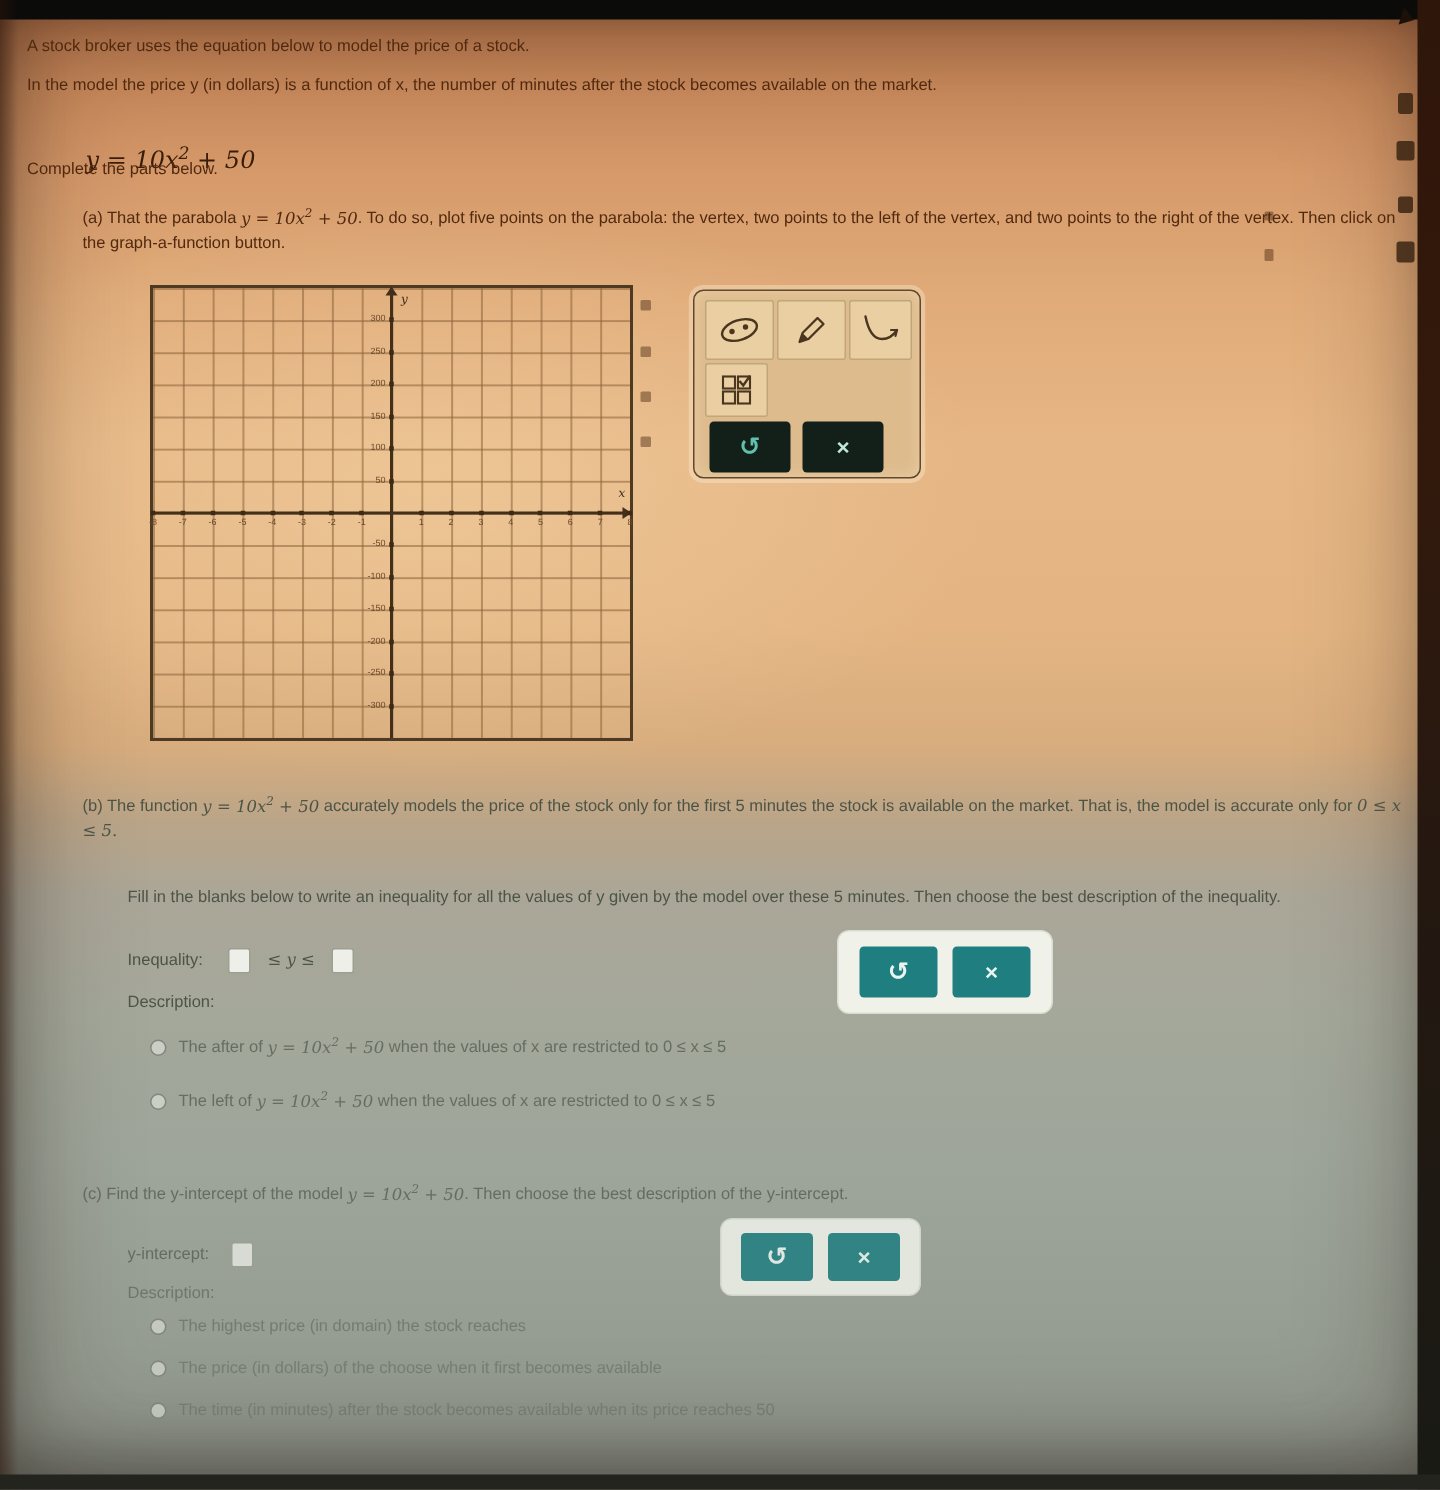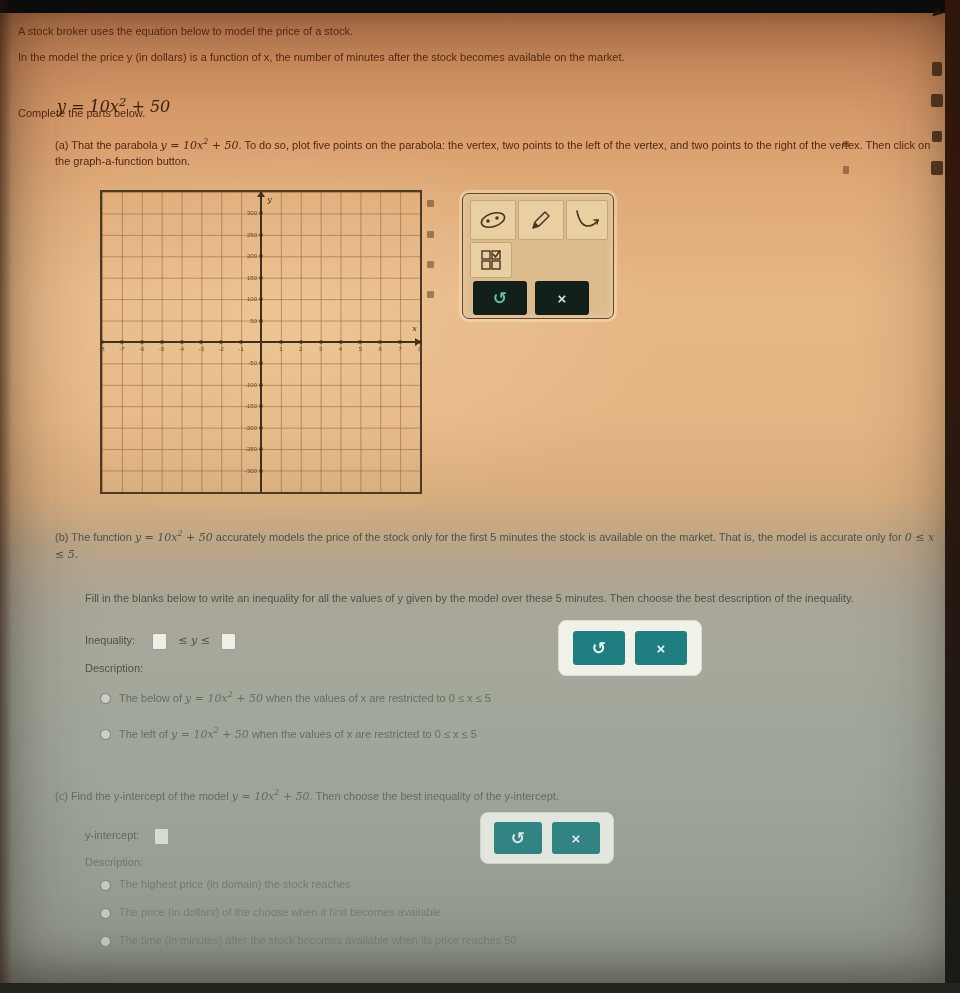--- a/index.html
+++ b/index.html
@@ -235,29 +235,29 @@
           <span>↺</span>
         </div>
       <div class="teal-btn x">
           <span>×</span>
         </div>
     </div>
 
     <div class="abs txt-mid" style="left:85px;top:660px;">Description:</div>
 
     <div class="abs txt-low opt-line" style="left:100px;top:690px;">
-      <span class="radio"></span><span>The below of </span><span class="math"><span>y = 10x</span><sup>2</sup><span> + 50</span></span><span> when the values of x are restricted to 0 ≤ x ≤ 5</span>
+      <span class="radio"></span><span>The after of </span><span class="math"><span>y = 10x</span><sup>2</sup><span> + 50</span></span><span> when the values of x are restricted to 0 ≤ x ≤ 5</span>
     </div>
     <div class="abs txt-low opt-line" style="left:100px;top:726px;">
       <span class="radio"></span><span>The left of </span><span class="math"><span>y = 10x</span><sup>2</sup><span> + 50</span></span><span> when the values of x are restricted to 0 ≤ x ≤ 5</span>
     </div>
 
     <div class="abs txt-low" style="left:55px;top:788px;width:885px;color:rgba(85,95,85,0.8);">
       <span>(c)</span>
-      <span>Find the y-intercept of the model </span><span class="math"><span>y = 10x</span><sup>2</sup><span> + 50</span></span><span>. Then choose the best inequality of the y-intercept.</span>
+      <span>Find the y-intercept of the model </span><span class="math"><span>y = 10x</span><sup>2</sup><span> + 50</span></span><span>. Then choose the best description of the y-intercept.</span>
     </div>
 
     <div class="abs txt-low" style="left:85px;top:828px;color:rgba(85,95,85,0.8);">
       <span>y-intercept:</span>
       <span class="ans-box" style="margin-left:12px;opacity:0.75;"></span>
     </div>
 
     <div class="teal-group" style="left:480px;top:812px;width:132px;height:50px;opacity:0.85;">
       <div class="teal-btn" style="width:48px;height:32px;">
           <span>↺</span>

